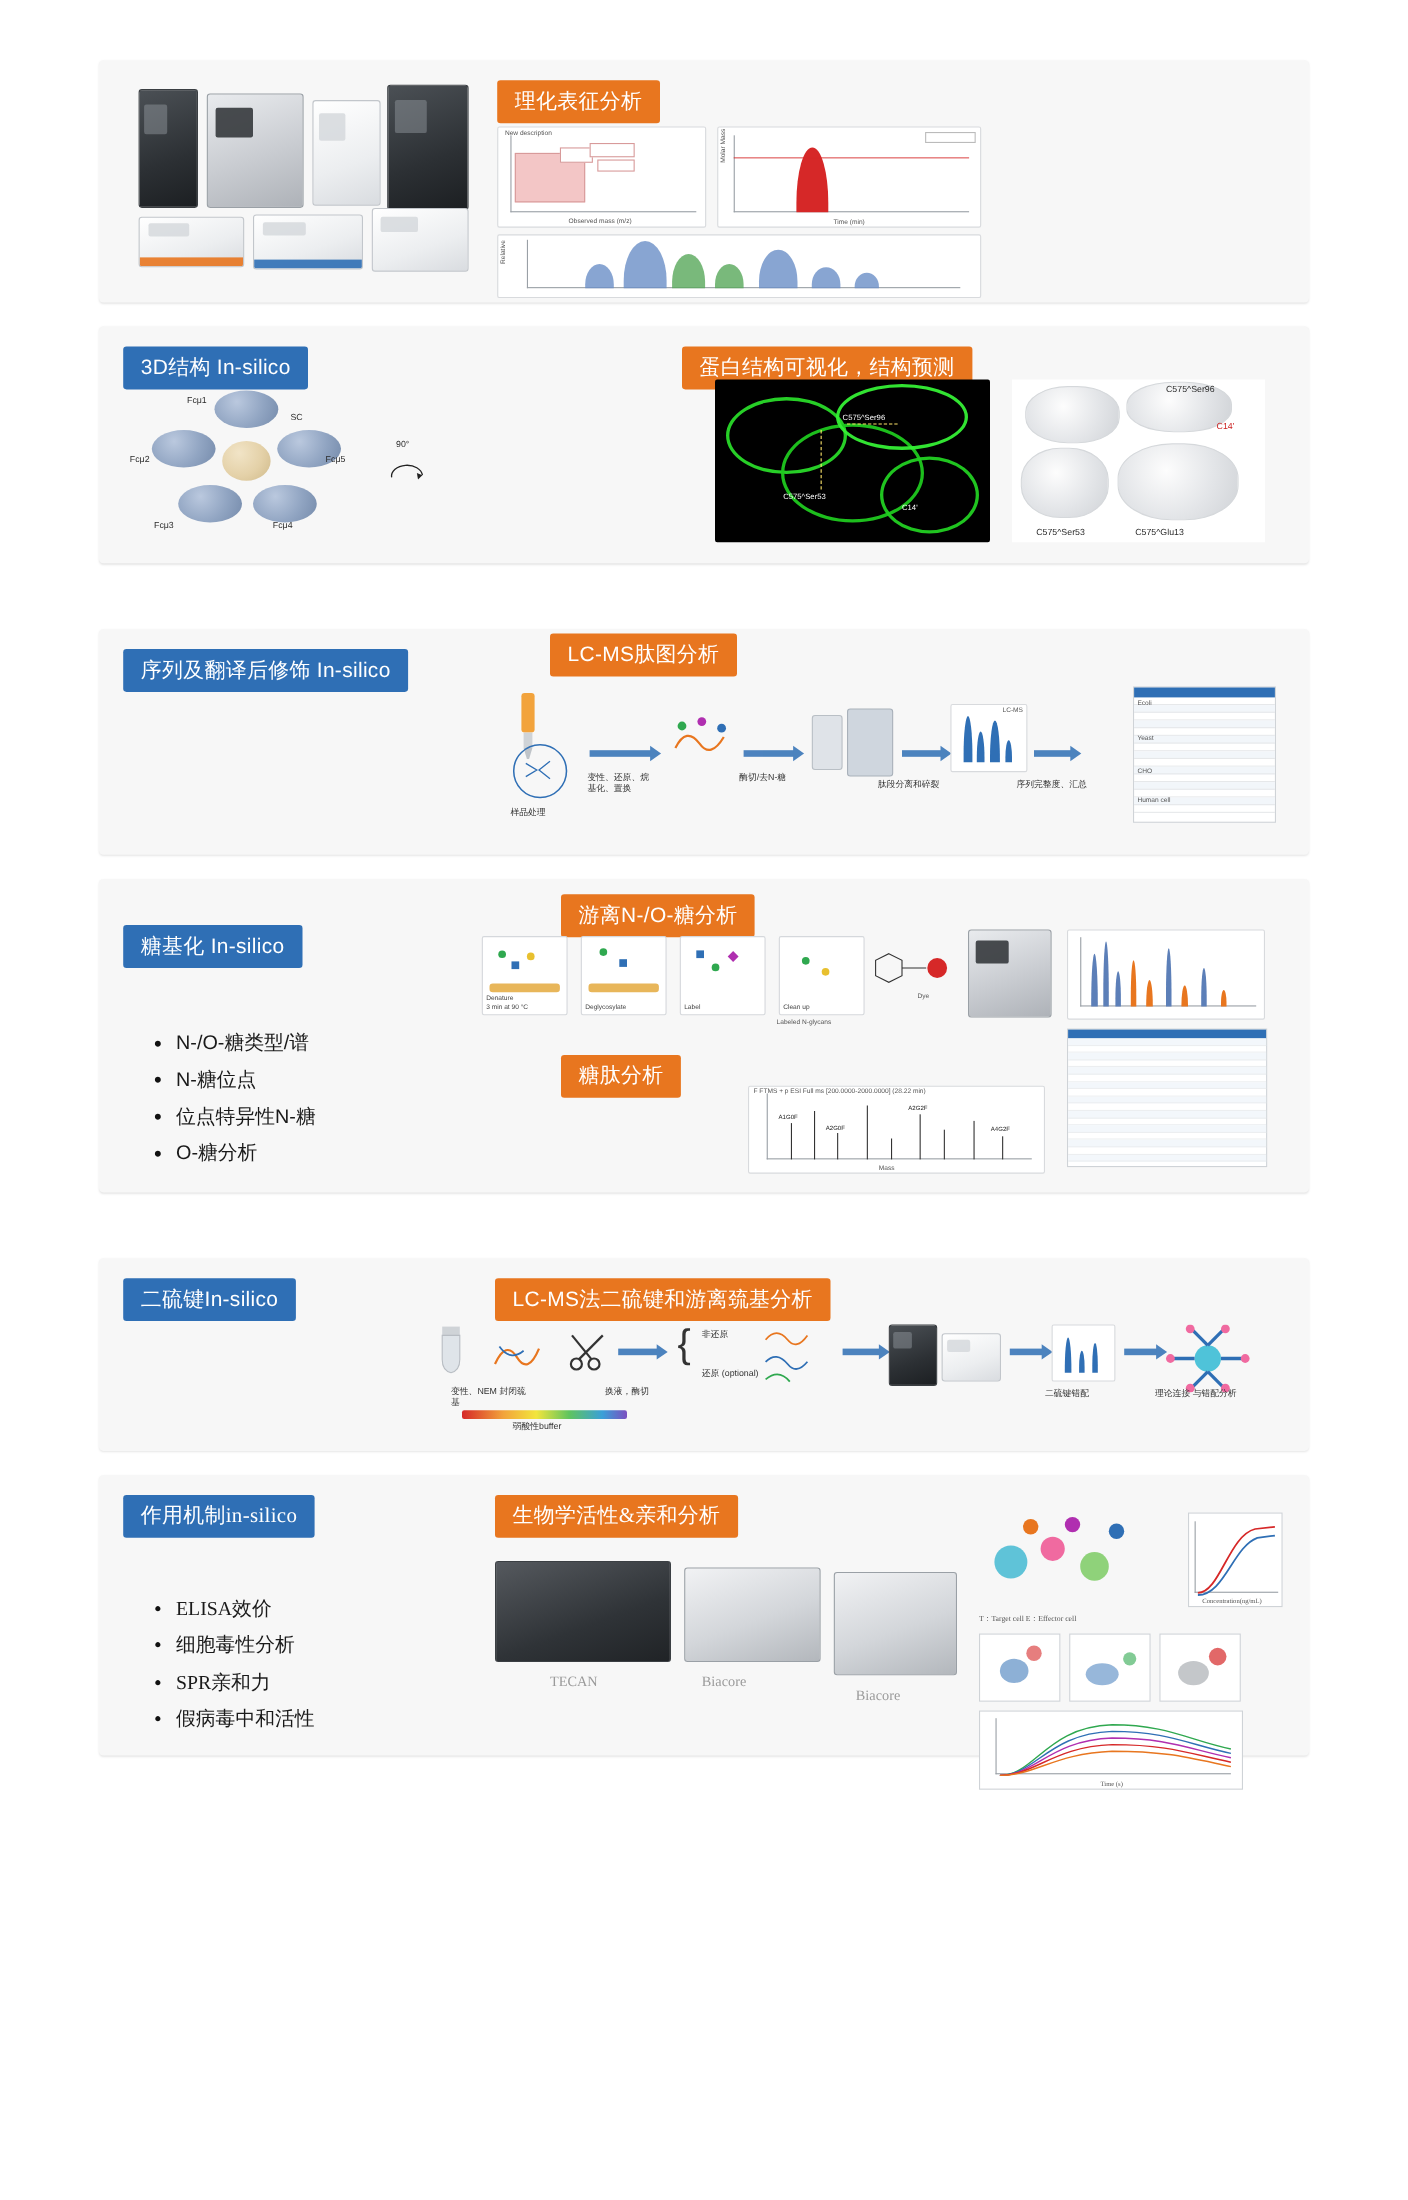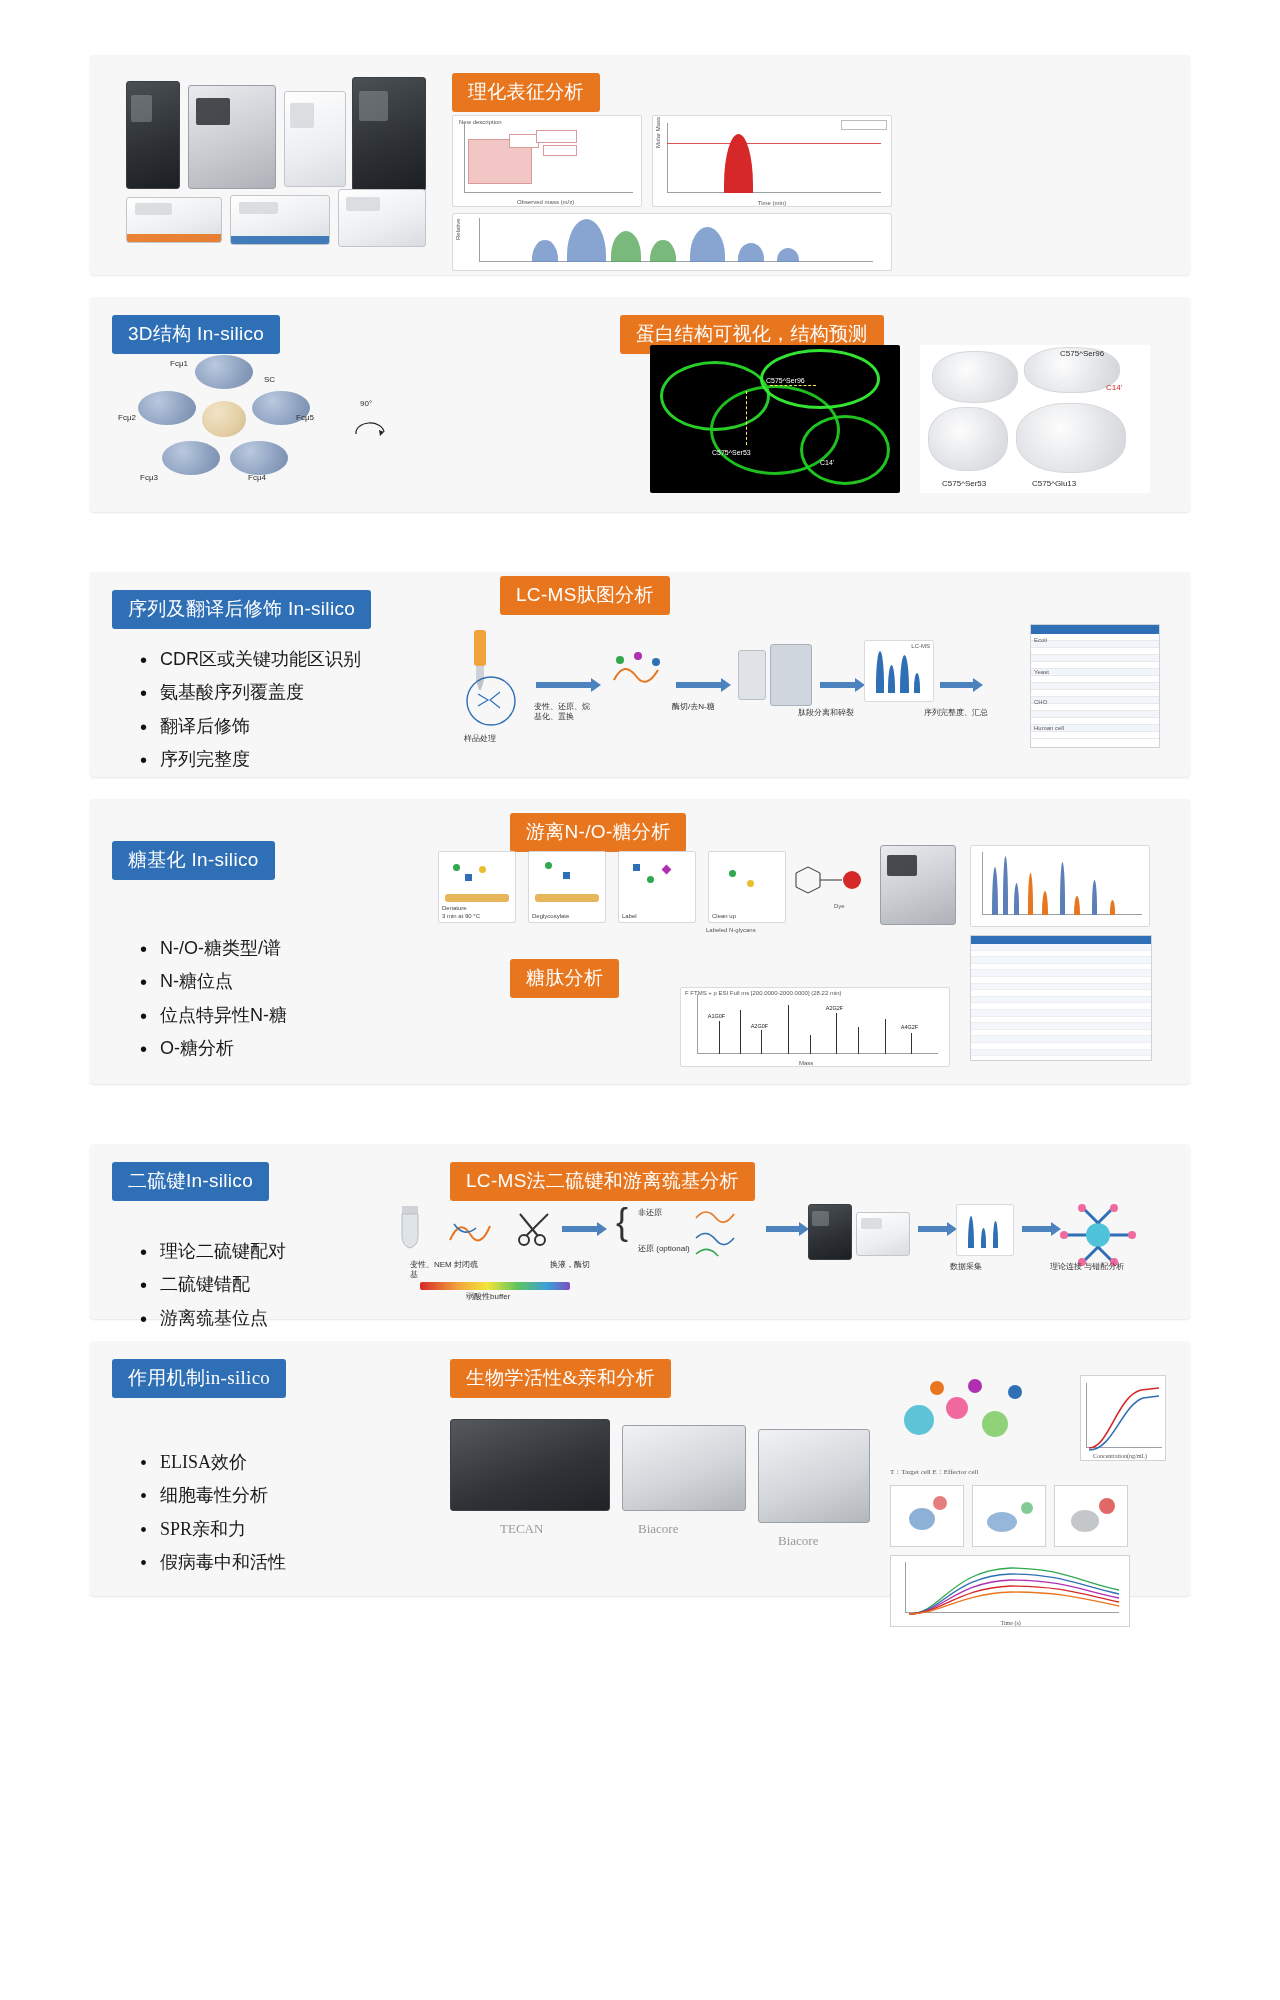--- a/index.html
+++ b/index.html
@@ -343,26 +343,20 @@
     </div>
   </div>
 
   <div class="group" style="margin-top:60px;">
 
     <div class="panel sec3">
       <div class="pad" style="height:100%;position:relative;">
         <span class="badge badge-blue">序列及翻译后修饰 In-silico</span>
         <span class="badge badge-orange" style="position:absolute;left:410px;top:4px;">LC-MS肽图分析</span>
 
-        <ul class="bullets" style="width:320px;">
-          <li>CDR区或关键功能区识别</li>
-          <li>氨基酸序列覆盖度</li>
-          <li>翻译后修饰</li>
-          <li>序列完整度</li>
-        </ul>
 
         <div class="flowbox" style="position:absolute;left:360px;top:54px;width:560px;height:130px;">
 
           <svg width="40" height="64" viewBox="0 0 40 64" style="position:absolute;left:10px;top:2px;">
             <rect x="14" y="2" width="12" height="36" rx="3" fill="#f2a33c"></rect>
             <rect x="16" y="38" width="8" height="14" fill="#cfd3d7"></rect>
             <polygon points="20,52 16,52 24,52" fill="#cfd3d7"></polygon>
             <polygon points="16,52 24,52 21,62 19,62" fill="#bfc4c9"></polygon>
           </svg>
 
@@ -538,25 +532,20 @@
     </div>
   </div>
 
   <div class="group" style="margin-top:60px;">
 
     <div class="panel sec5">
       <div class="pad" style="height:100%;position:relative;">
         <span class="badge badge-blue">二硫键In-silico</span>
         <span class="badge badge-orange" style="position:absolute;left:360px;top:18px;">LC-MS法二硫键和游离巯基分析</span>
 
-        <ul class="bullets" style="width:280px;margin-top:34px;">
-          <li>理论二硫键配对</li>
-          <li>二硫键错配</li>
-          <li>游离巯基位点</li>
-        </ul>
 
         <div style="position:absolute;left:300px;top:60px;width:760px;height:100px;">
           <svg width="40" height="48" viewBox="0 0 40 48" style="position:absolute;left:0;top:0;">
             <rect x="12" y="2" width="16" height="8" fill="#cfd3d7"></rect>
             <path d="M12 10 h16 v22 q0 10 -8 12 q-8 -2 -8 -12 z" fill="#dfe4e9" stroke="#b8bdc3"></path>
           </svg>
           <svg width="48" height="44" viewBox="0 0 48 44" style="position:absolute;left:56px;top:6px;">
             <path d="M4 30 q10 -22 20 -6 q10 16 20 -8" fill="none" stroke="#e8761f" stroke-width="2"></path>
             <path d="M8 14 q10 14 22 4" fill="none" stroke="#2f6fb5" stroke-width="1.6"></path>
           </svg>
@@ -586,21 +575,21 @@
 
           <div class="instr dark" style="position:absolute;left:418px;top:0;width:44px;height:56px;"></div>
           <div class="instr white" style="position:absolute;left:466px;top:8px;width:54px;height:44px;"></div>
           <div class="fl-arrow" style="left:528px;top:22px;width:30px;"></div>
 
           <div class="chartbox" style="position:absolute;left:566px;top:0;width:58px;height:52px;">
             <div class="peak" style="left:20%;width:10%;height:64%;background:#2f6fb5;"></div>
             <div class="peak" style="left:42%;width:10%;height:40%;background:#2f6fb5;"></div>
             <div class="peak" style="left:64%;width:10%;height:54%;background:#2f6fb5;"></div>
           </div>
-          <div class="fl-cap" style="left:560px;top:58px;width:64px;">数据采集</div>
+          <div class="fl-cap" style="left:560px;top:58px;width:64px;">二硫键错配</div>
           <div class="fl-arrow" style="left:632px;top:22px;width:30px;"></div>
 
           <svg width="80" height="62" viewBox="0 0 80 62" style="position:absolute;left:668px;top:0;">
             <circle cx="40" cy="31" r="12" fill="#4fc3d9"></circle>
             <g stroke="#2f6fb5" stroke-width="3">
               <line x1="40" y1="19" x2="26" y2="5"></line>
                 <line x1="40" y1="19" x2="54" y2="5"></line>
               <line x1="40" y1="43" x2="26" y2="57"></line>
                 <line x1="40" y1="43" x2="54" y2="57"></line>
               <line x1="28" y1="31" x2="8" y2="31"></line>

